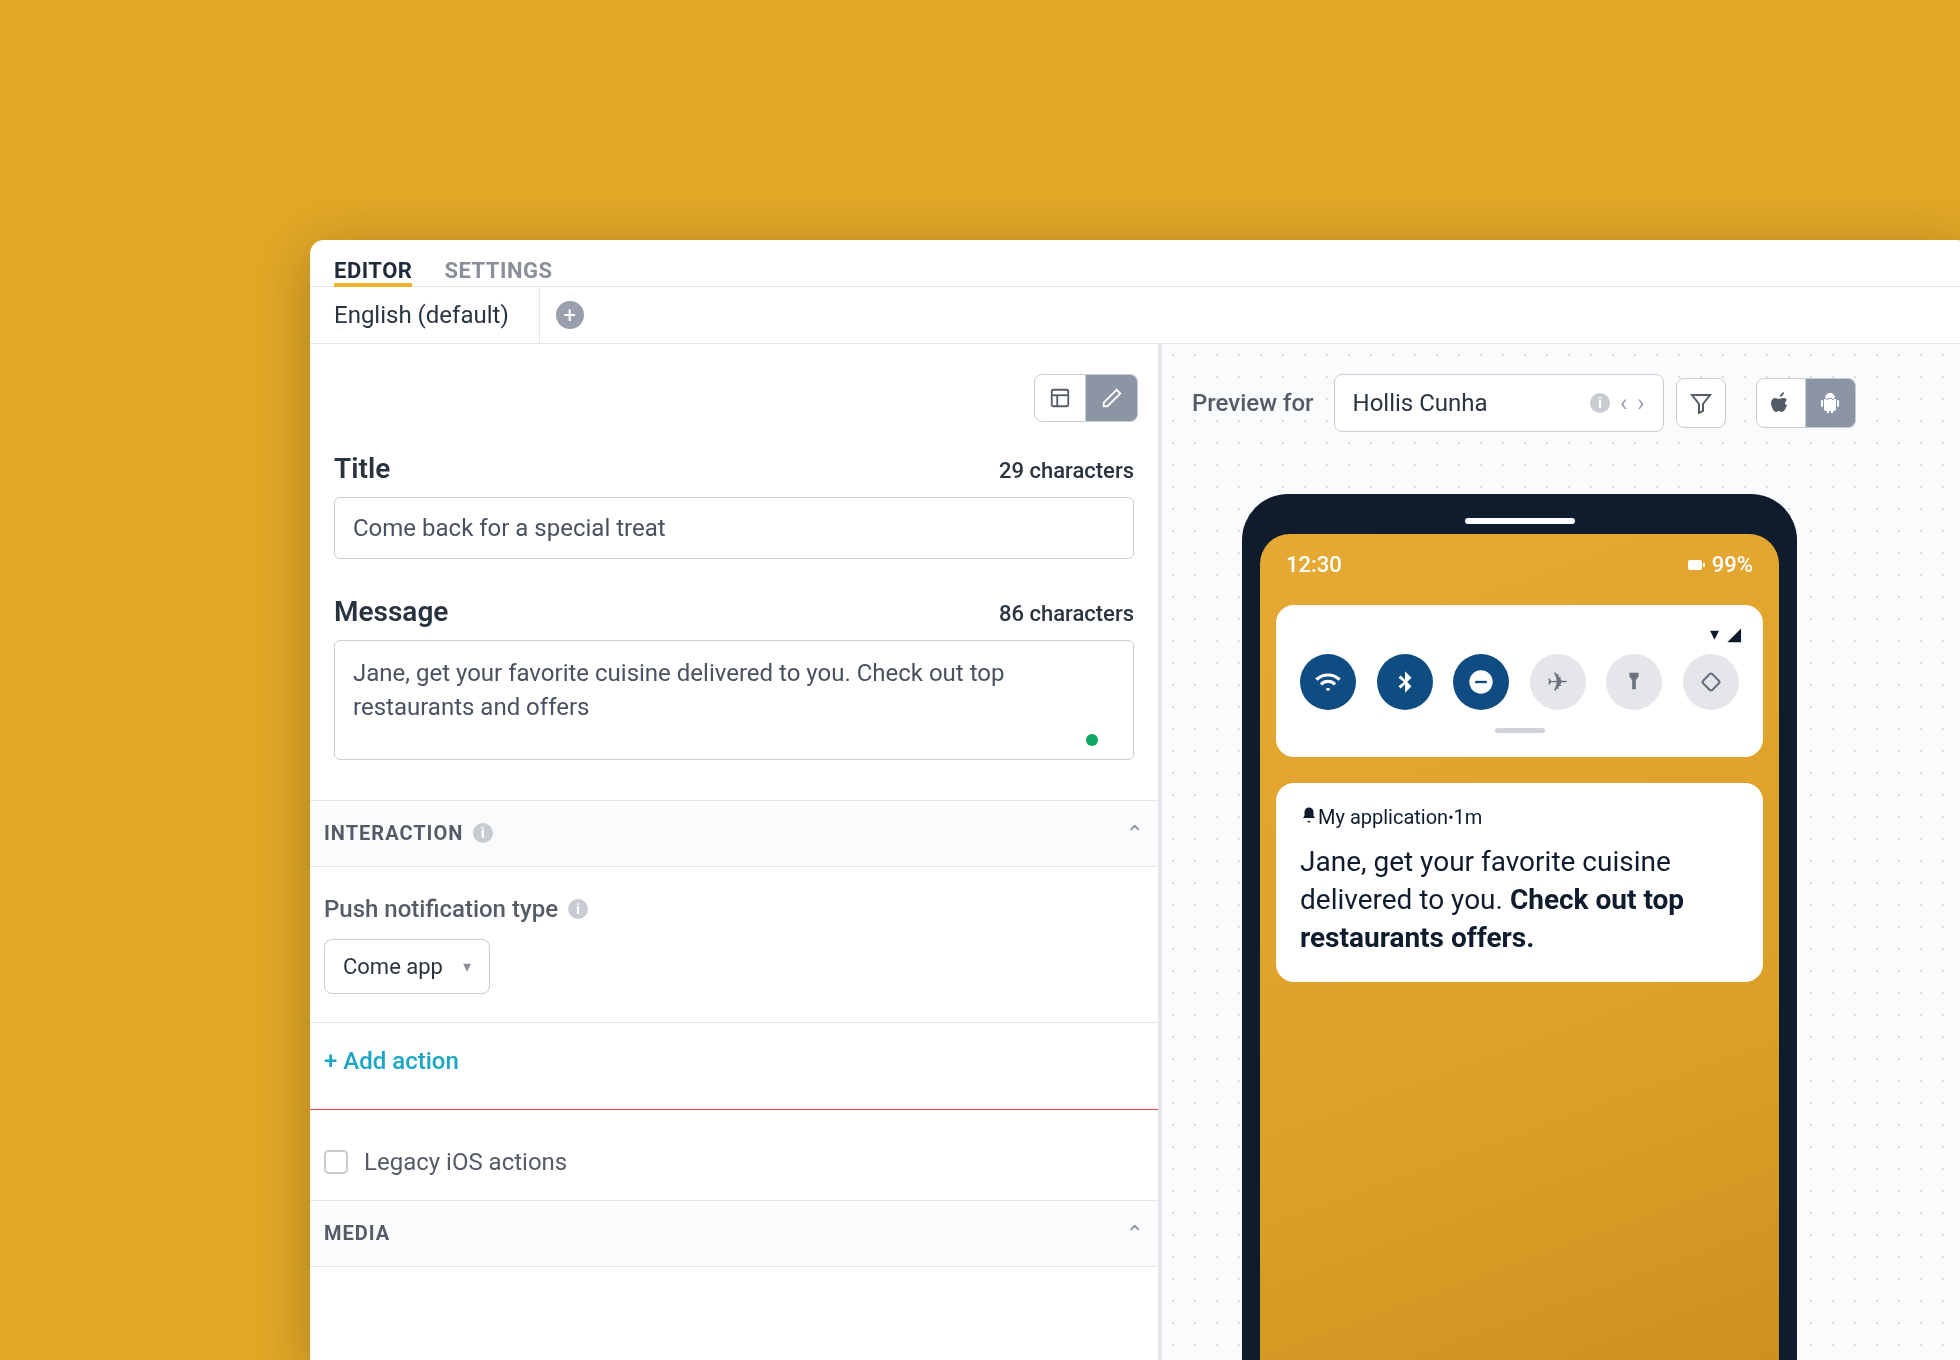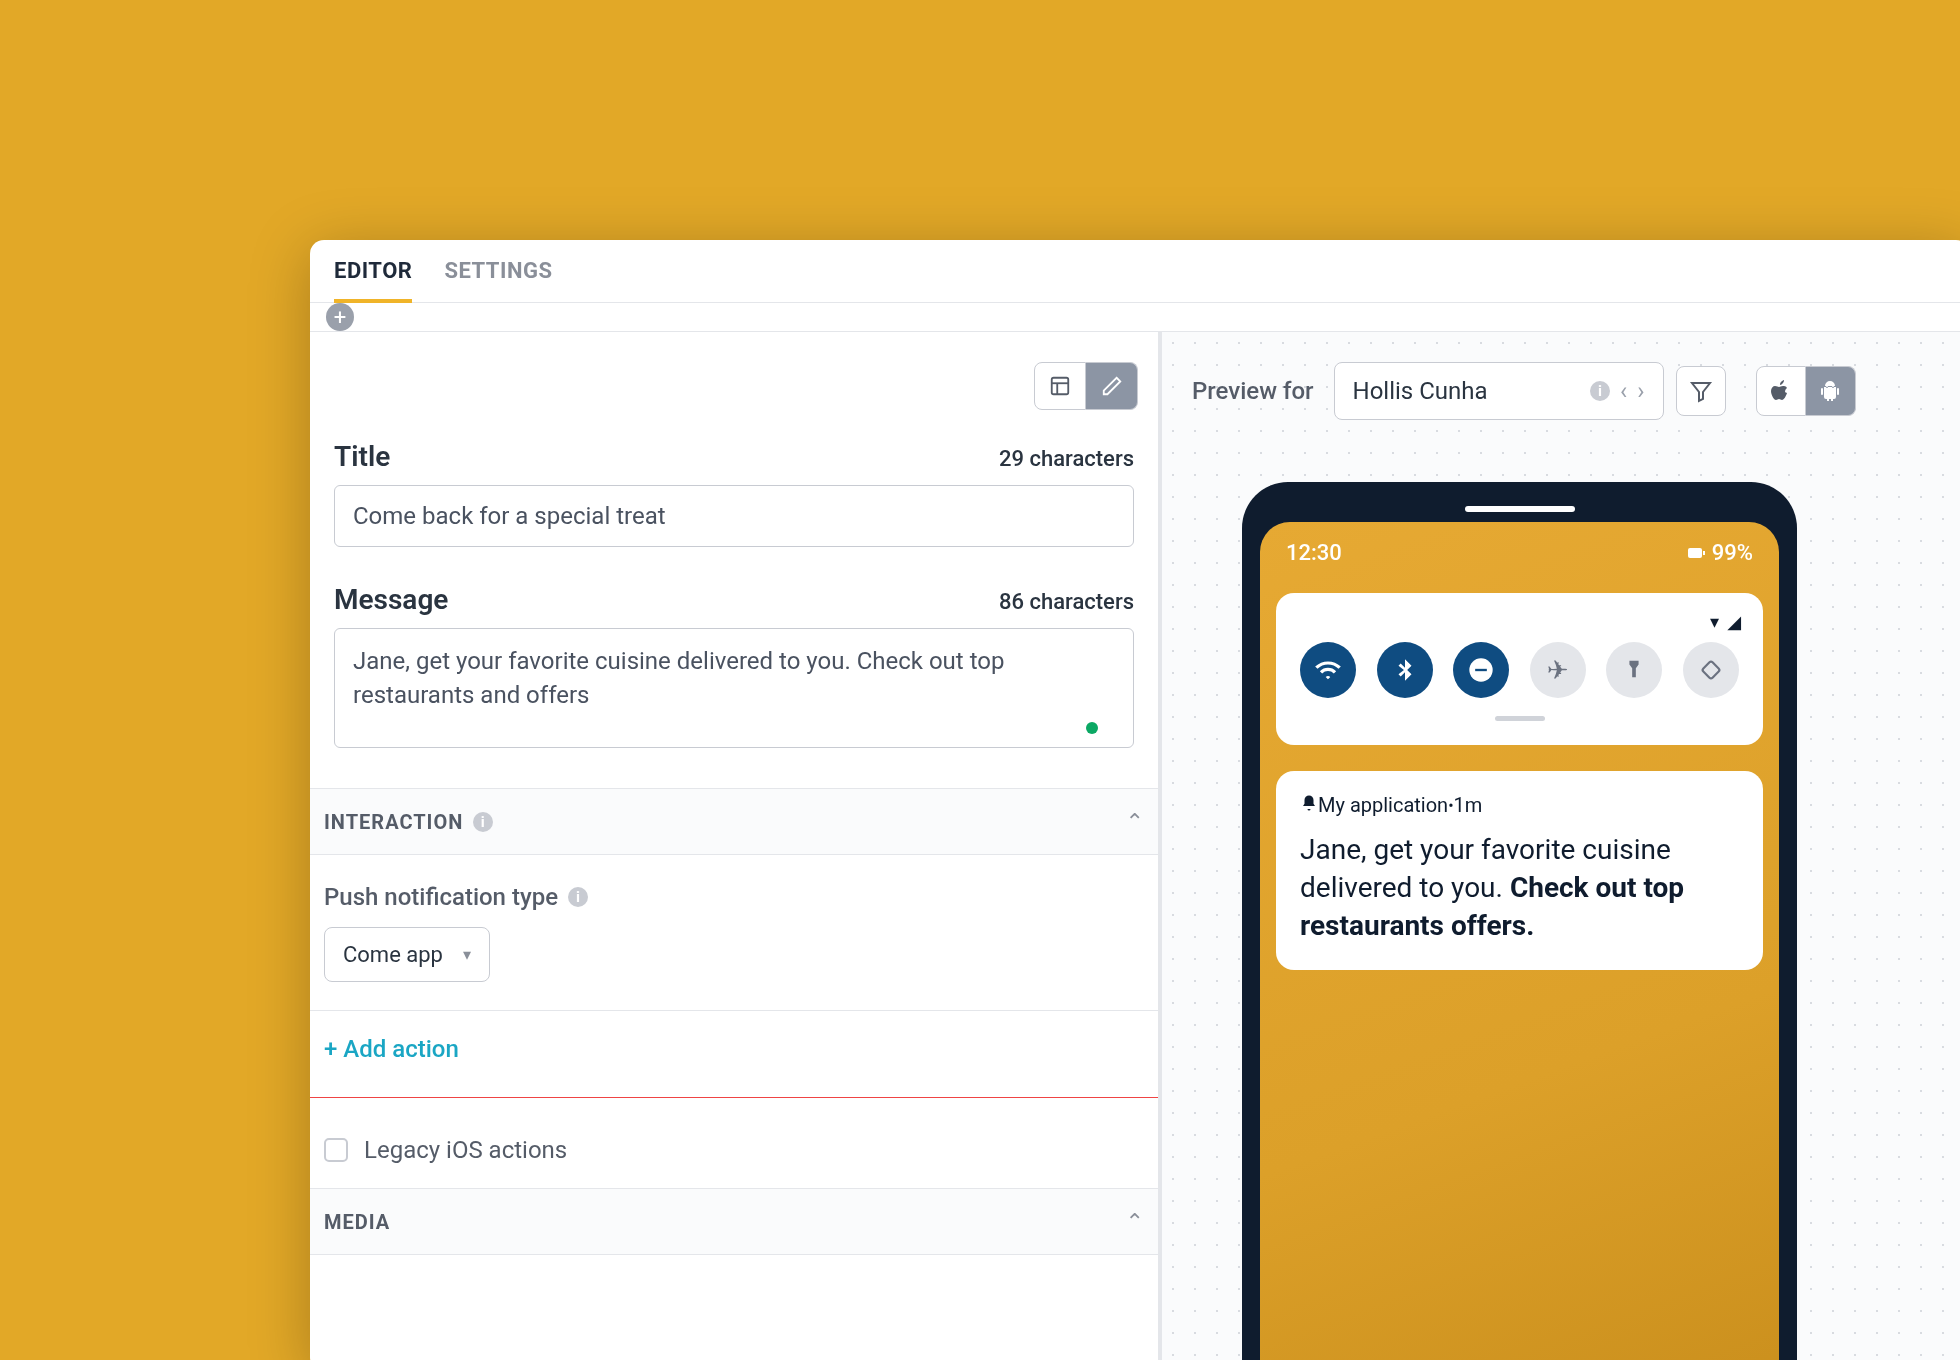--- a/index.html
+++ b/index.html
@@ -25,21 +25,20 @@
     display: flex;
     gap: 32px;
     padding: 18px 24px 0 24px;
     border-bottom: 1px solid #e4e6ea;
   }
   .tab {
     font-size: 22px;
     font-weight: 700;
     letter-spacing: 0.5px;
     color: #8a8f99;
-    padding-bottom: 16px;
     cursor: pointer;
   }
   .tab.active {
     color: #1f2a3a;
     border-bottom: 4px solid #f0b429;
     margin-bottom: -1px;
   }
   .lang-row {
     display: flex;
     align-items: center;
@@ -123,21 +122,21 @@
   textarea.text-input { resize: none; height: 120px; line-height: 1.4; }
   .message-wrap { position: relative; }
   .green-dot {
     position: absolute;
     right: 36px; bottom: 18px;
     width: 12px; height: 12px;
     background: #0ba864;
     border-radius: 50%;
   }
   .section-head {
-    display: flex; align-items: center; justify-content: space-between;
+    display: flex; align-items: flex-start; justify-content: space-between;
     padding: 20px 14px;
     border-top: 1px solid #e4e6ea;
     border-bottom: 1px solid #e4e6ea;
     background: #fafbfc;
   }
   .section-title {
     font-size: 20px; font-weight: 700; letter-spacing: 1px;
     color: #555c68; display: flex; align-items: center; gap: 10px;
   }
   .info-dot {
@@ -280,20 +279,21 @@
 <body>
 
 <div class="app-window">
 
   <div class="tabs-row">
     <div class="tab active">EDITOR</div>
     <div class="tab">SETTINGS</div>
   </div>
 
   <div class="lang-row">
+    <div class="lang-chip">English (default)</div>
     <div class="add-lang">+</div>
   </div>
 
   <div class="main-split">
 
     <div class="editor-pane">
       <div class="editor-inner">
 
         <div class="toggle-group">
           <div class="toggle-btn">

